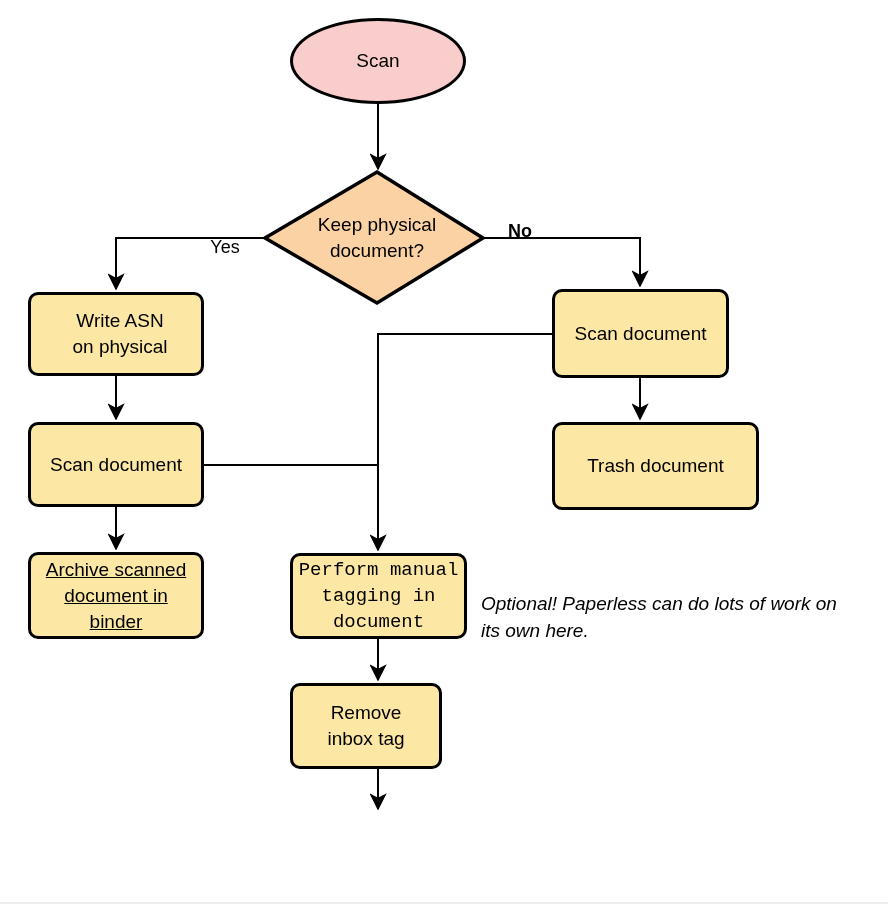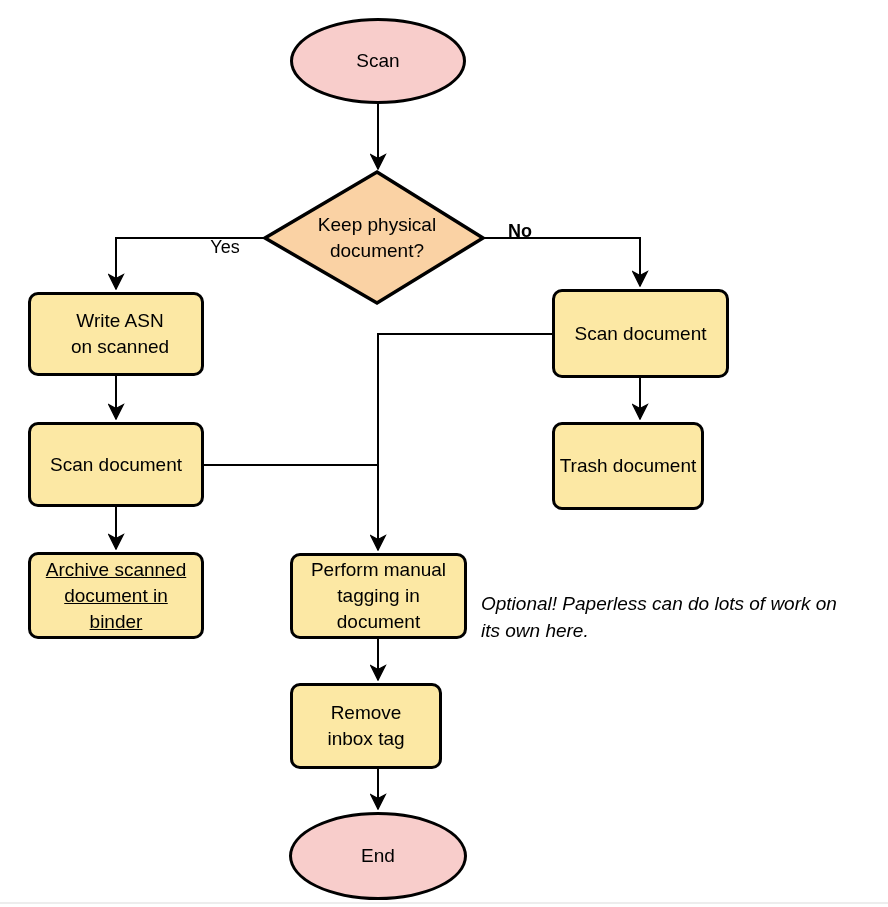--- a/index.html
+++ b/index.html
@@ -116,55 +116,52 @@
     <div>Scan</div>
   </div>
 
   <div class="node diamond-label" style="left:267px; top:185px; width:220px; height:106px;">
     <div>Keep physical</div>
     <div>document?</div>
   </div>
 
   <div class="node rect" style="left:28px; top:292px; width:176px; height:84px;padding-left:8px;">
     <div>Write ASN</div>
-    <div>on scanned</div>
+    <div>on physical</div>
   </div>
 
   <div class="node rect" style="left:28px; top:422px; width:176px; height:85px;">
     <div>Scan document</div>
   </div>
 
   <div class="node rect" style="left:28px; top:552px; width:176px; height:87px;text-decoration:underline;">
     <div>Archive scanned</div>
     <div>document in</div>
     <div>binder</div>
   </div>
 
   <div class="node rect" style="left:552px; top:289px; width:177px; height:89px;">
     <div>Scan document</div>
   </div>
 
-  <div class="node rect" style="left:552px; top:422px; width:152px; height:88px;">
+  <div class="node rect" style="left:552px; top:422px; width:207px; height:88px;">
     <div>Trash document</div>
   </div>
 
-  <div class="node rect" style="left:290px; top:553px; width:177px; height:86px;">
+  <div class="node rect" style="left:290px; top:553px; width:177px; height:86px;font-family:Liberation Mono, monospace;">
     <div>Perform manual</div>
     <div>tagging in</div>
     <div>document</div>
   </div>
 
   <div class="node rect" style="left:290px; top:683px; width:152px; height:86px;">
     <div>Remove</div>
     <div>inbox tag</div>
   </div>
 
-  <div class="node ellipse" style="left:289px; top:812px; width:178px; height:88px;">
-    <div>End</div>
-  </div>
 
   <div class="edge-label" style="left:195px; top:211px;margin-top:25px;">Yes</div>
   <div class="edge-label" style="left:490px; top:220px;font-weight:bold;">No</div>
 
   <div class="note">
     <div>Optional! Paperless can do lots of work on</div>
     <div>its own here.</div>
   </div>
 
   <div class="bottom-line"></div>

